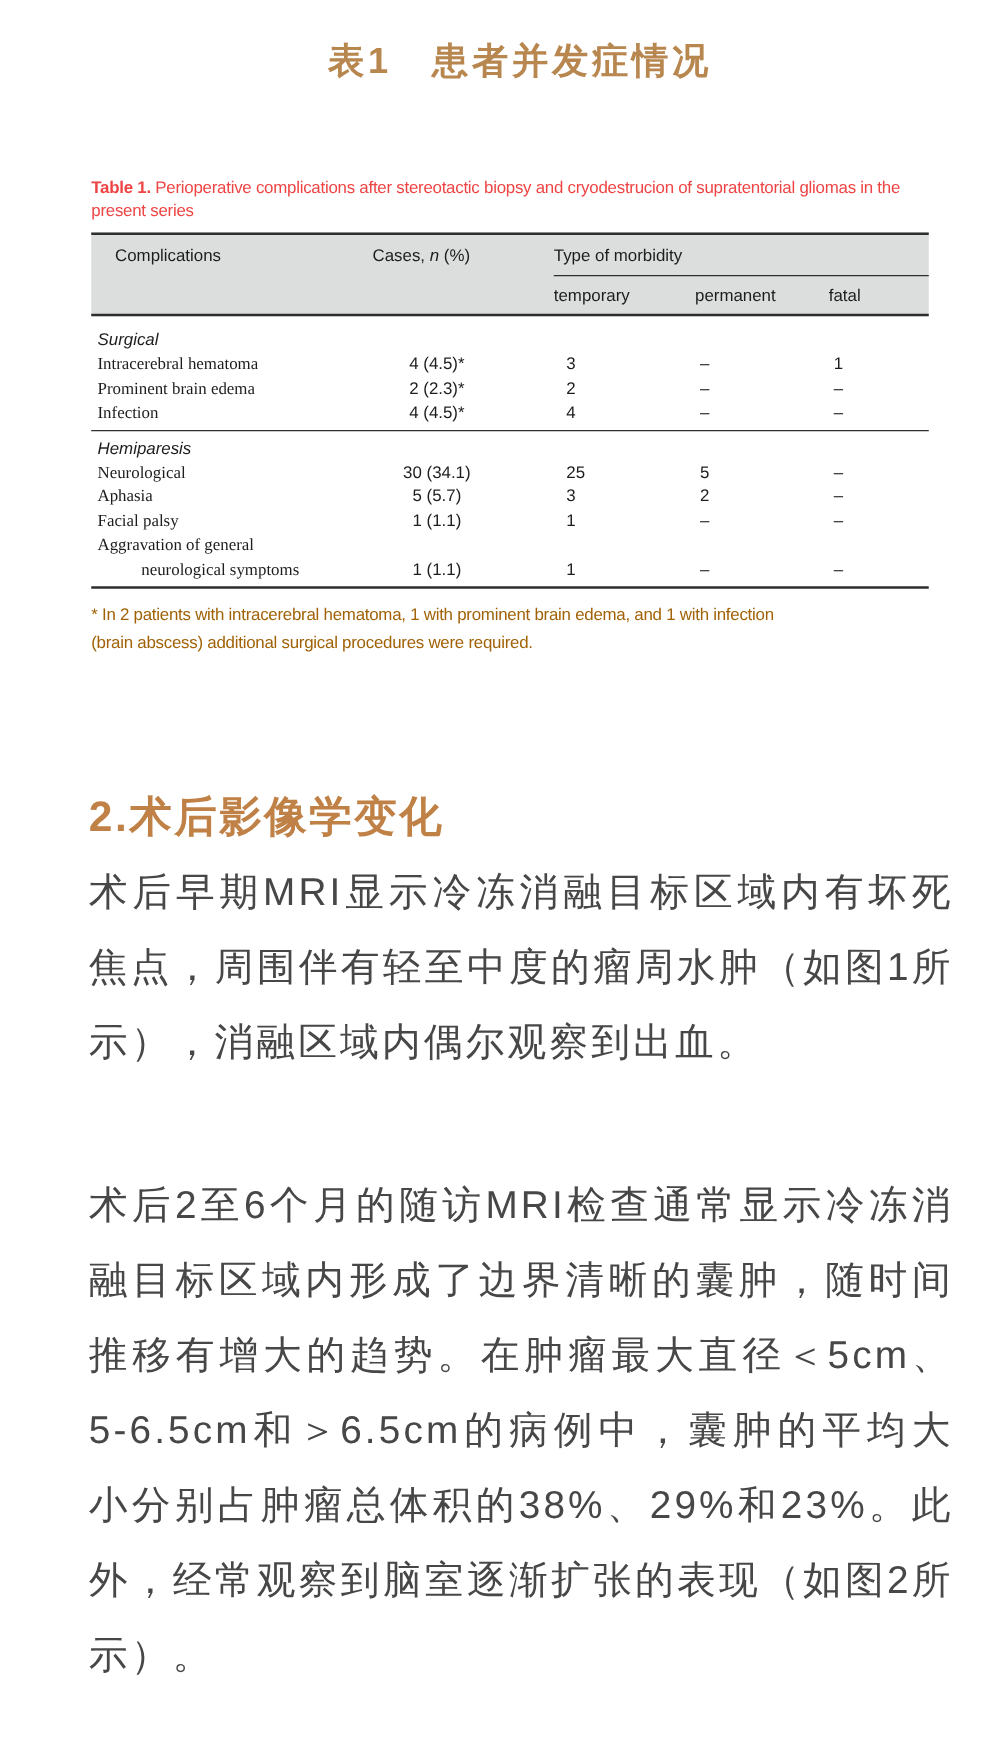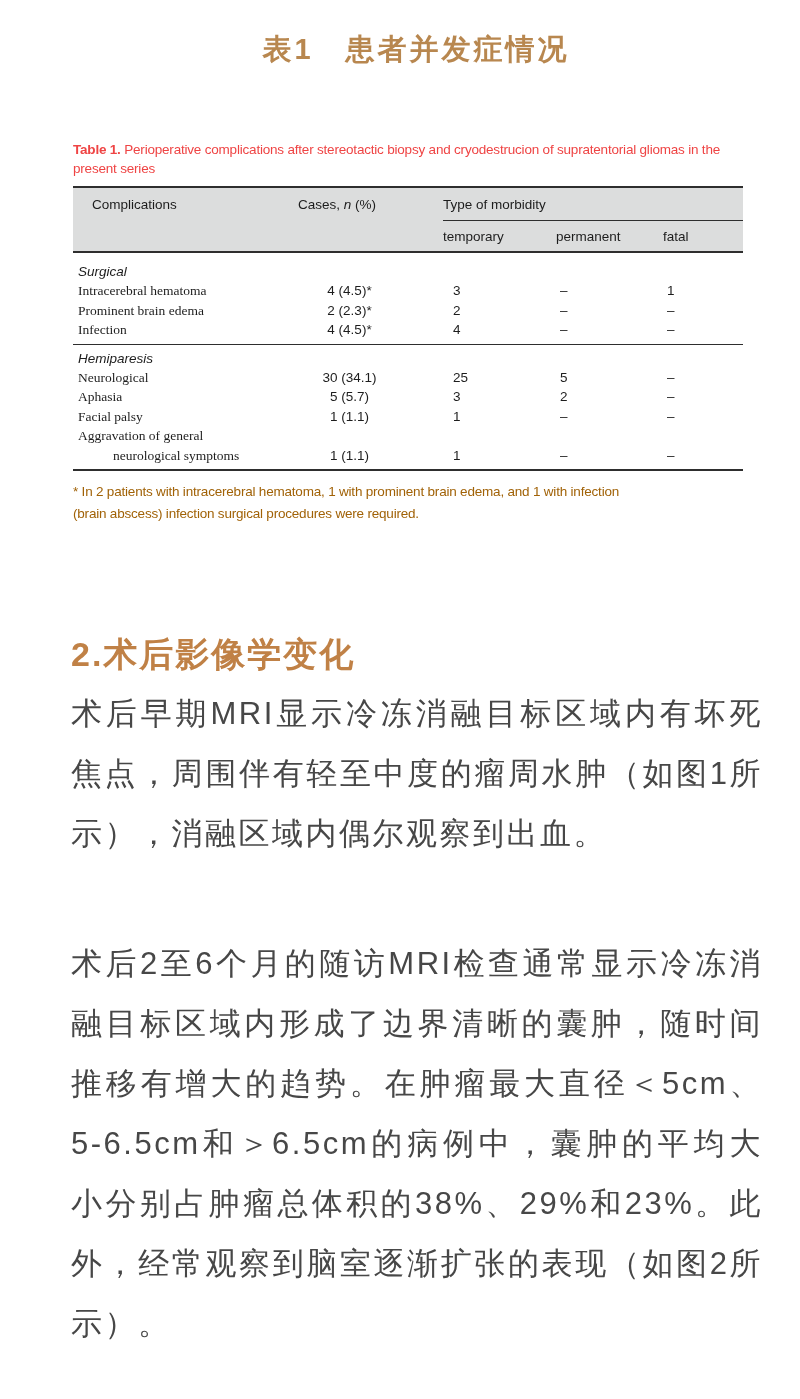--- a/index.html
+++ b/index.html
@@ -145,21 +145,21 @@
           <div class="c-cases">1 (1.1)</div>
           <div class="c-temp">1</div>
           <div class="c-perm">–</div>
           <div class="c-fatal">–</div>
         </div>
       </div>
     </div>
 
     <div class="footnote">
       <div>* In 2 patients with intracerebral hematoma, 1 with prominent brain edema, and 1 with infection</div>
-      <div>(brain abscess) infection surgical procedures were required.</div>
+      <div>(brain abscess) additional surgical procedures were required.</div>
     </div>
   </figure>
 
   <h2 class="section-heading">2.术后影像学变化</h2>
 
   <p class="body-para">术后早期MRI显示冷冻消融目标区域内有坏死焦点，周围伴有轻至中度的瘤周水肿（如图1所示），消融区域内偶尔观察到出血。</p>
 
   <p class="body-para second">术后2至6个月的随访MRI检查通常显示冷冻消融目标区域内形成了边界清晰的囊肿，随时间推移有增大的趋势。在肿瘤最大直径＜5cm、5-6.5cm和＞6.5cm的病例中，囊肿的平均大小分别占肿瘤总体积的38%、29%和23%。此外，经常观察到脑室逐渐扩张的表现（如图2所示）。</p>
 
 </div>

